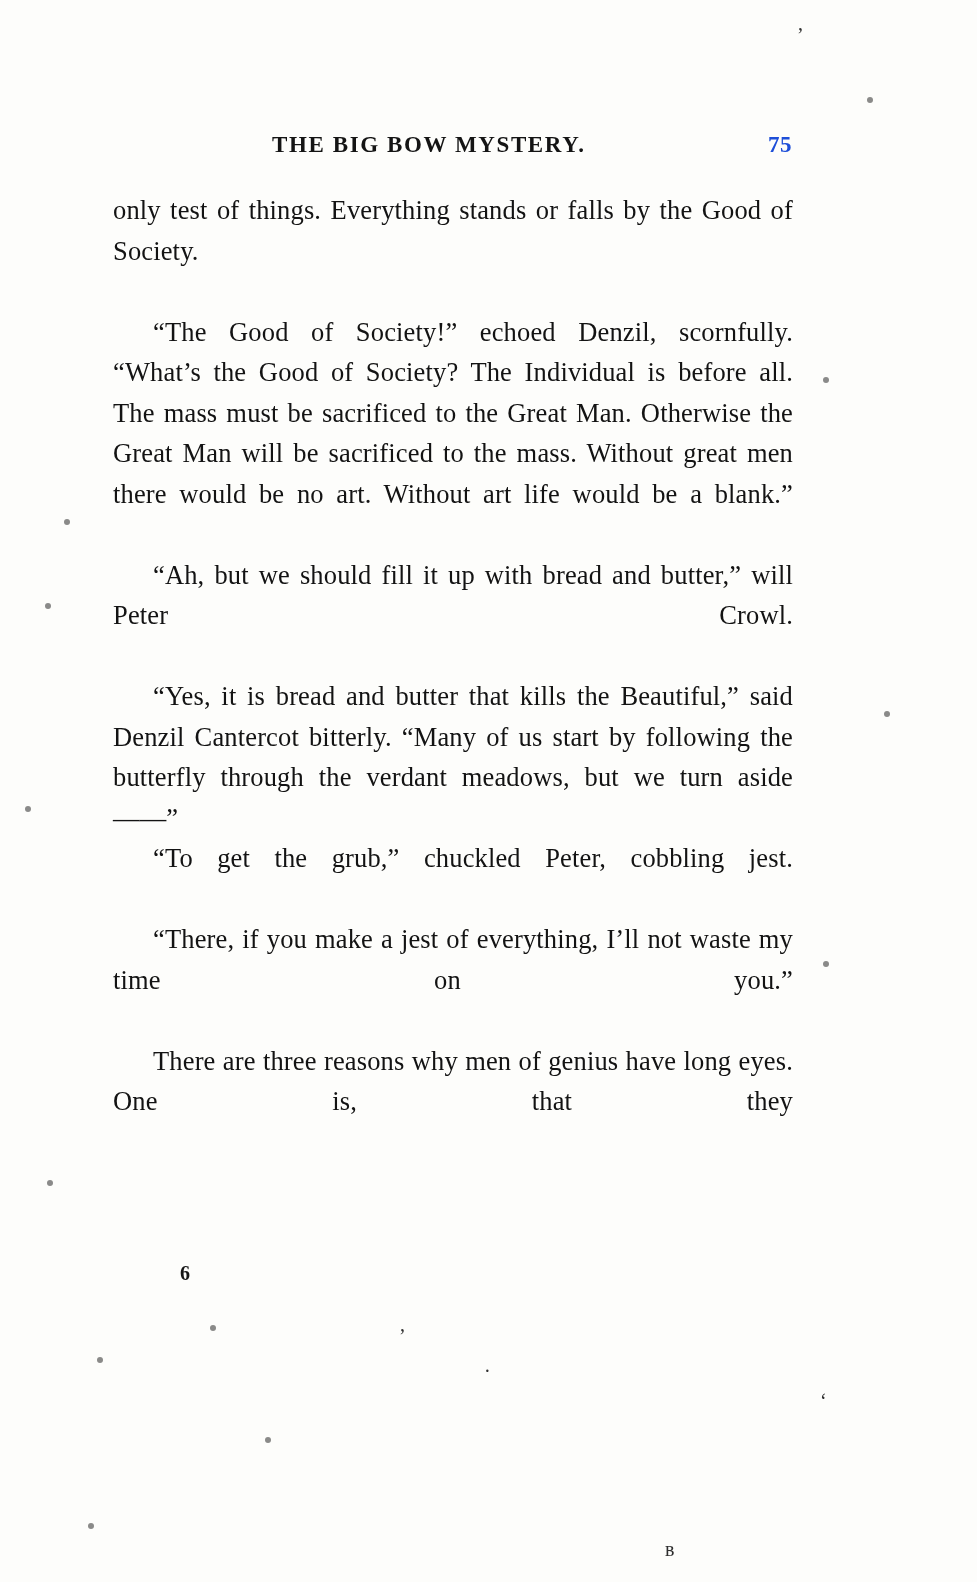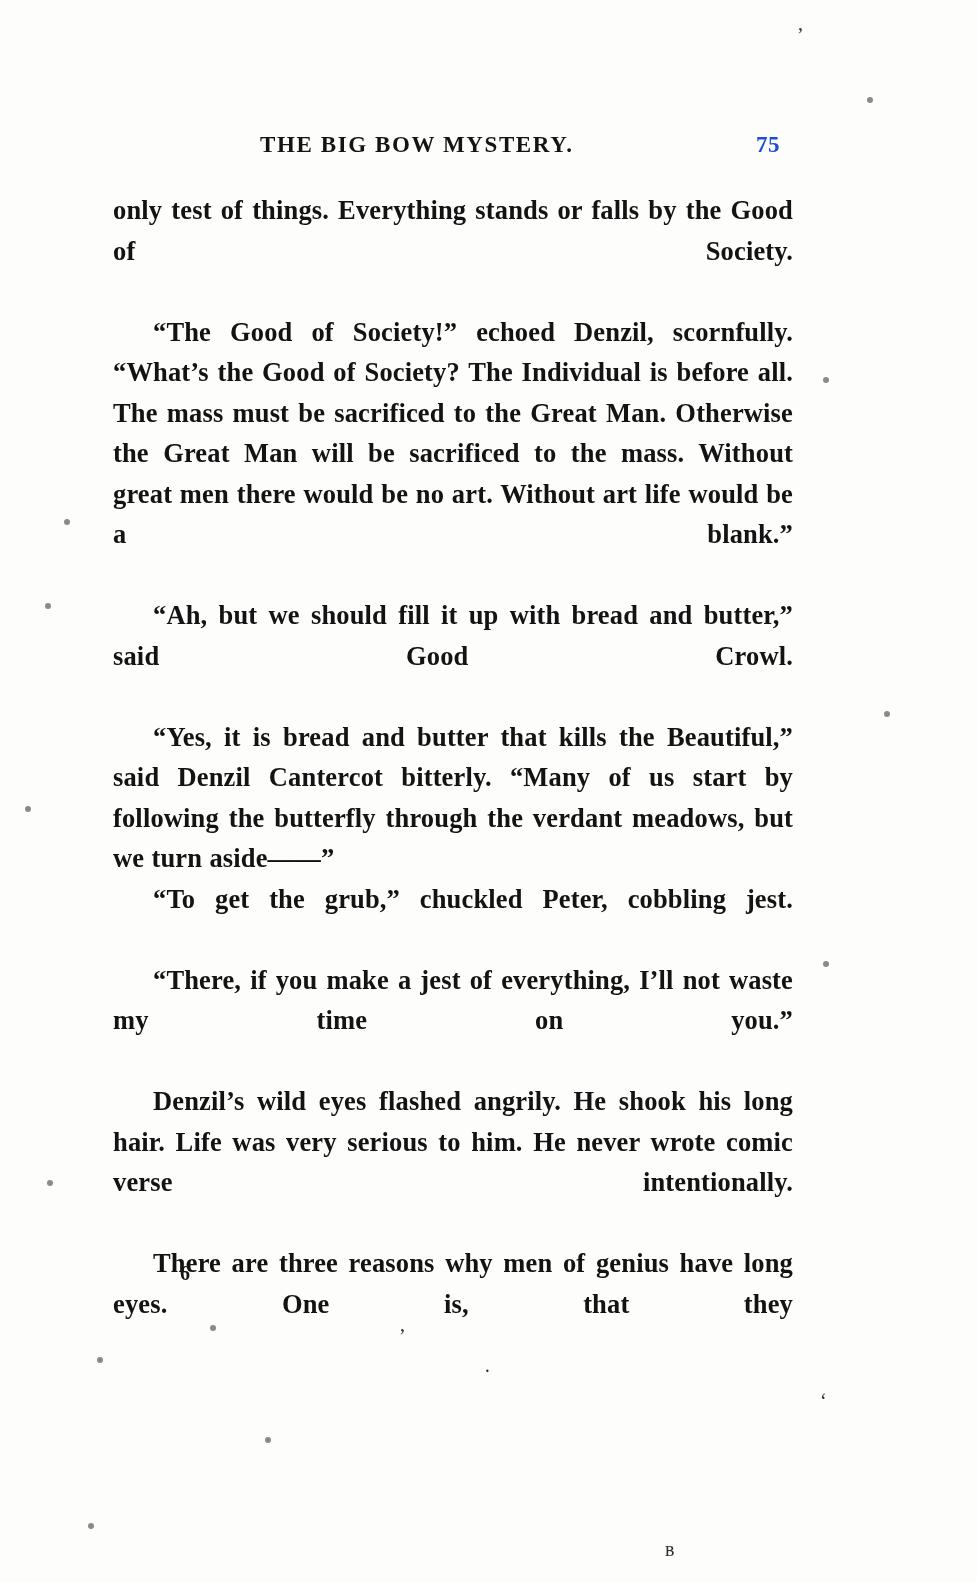--- a/index.html
+++ b/index.html
@@ -28,21 +28,21 @@
   
   .speck {
     position: absolute;
     background: #2b2b2b;
     border-radius: 50%;
     opacity: 0.55;
   }
 
   .running-head {
     position: absolute;
-    left: 260px;
+    left: 272px;
     top: 132px;
     width: 520px;
     display: flex;
     align-items: baseline;
     justify-content: space-between;
   }
   .running-head .title {
     font-family: "Liberation Serif", serif;
     font-weight: bold;
     font-size: 23px;
@@ -69,21 +69,20 @@
     font-family: "Liberation Serif", serif;
     font-size: 26.5px;
     line-height: 40.5px;
     color: #131313;
     text-align: justify;
     text-justify: inter-word;
     margin: 0 0 0 0;
     text-indent: 40px;
     letter-spacing: 0.15px;
     word-spacing: 0.5px;
-    font-weight: bold;
   }
   .para.noindent {
     text-indent: 0;
   }
   .para:last-child::after {
     content: "";
     display: inline-block;
     width: 100%;
   }
   
@@ -115,25 +114,24 @@
 <div class="page">
 
   <div class="running-head">
     <span class="title">THE BIG BOW MYSTERY.</span>
     <span class="folio">75</span>
   </div>
 
   <div class="textblock">
     <p class="para noindent justify-last">only test of things.  Everything stands or falls by the Good of Society.</p>
     <p class="para justify-last">“The Good of Society!” echoed Denzil, scornfully.  “What’s the Good of Society?  The Individual is before all.  The mass must be sacrificed to the Great Man.  Otherwise the Great Man will be sacrificed to the mass.  Without great men there would be no art.  Without art life would be a blank.”</p>
-    <p class="para justify-last">“Ah, but we should fill it up with bread and butter,” said Good Crowl.</p>
+    <p class="para justify-last">“Ah, but we should fill it up with bread and butter,” will Peter Crowl.</p>
     <p class="para">“Yes, it is bread and butter that kills the Beautiful,” said Denzil Cantercot bitterly. “Many of us start by following the butterfly through the verdant meadows, but we turn aside——”</p>
     <p class="para justify-last">“To get the grub,” chuckled Peter, cob­bling jest.</p>
     <p class="para justify-last">“There, if you make a jest of everything, I’ll not waste my time on you.”</p>
-    <p class="para justify-last">Denzil’s wild eyes flashed angrily.  He shook his long hair.  Life was very serious to him.  He never wrote comic verse inten­tionally.</p>
     <p class="para justify-last">There are three reasons why men of genius have long eyes.  One is, that they</p>
   </div>
 
   <div class="signature">6</div>
 
   <div id="marks">
       <div class="speck" style="left: 867px; top: 97px; width: 6px; height: 6px;"></div>
       <div class="speck" style="left: 823px; top: 377px; width: 6px; height: 6px;"></div>
       <div class="speck" style="left: 64px; top: 519px; width: 6px; height: 6px;"></div>
       <div class="speck" style="left: 45px; top: 603px; width: 6px; height: 6px;"></div>

